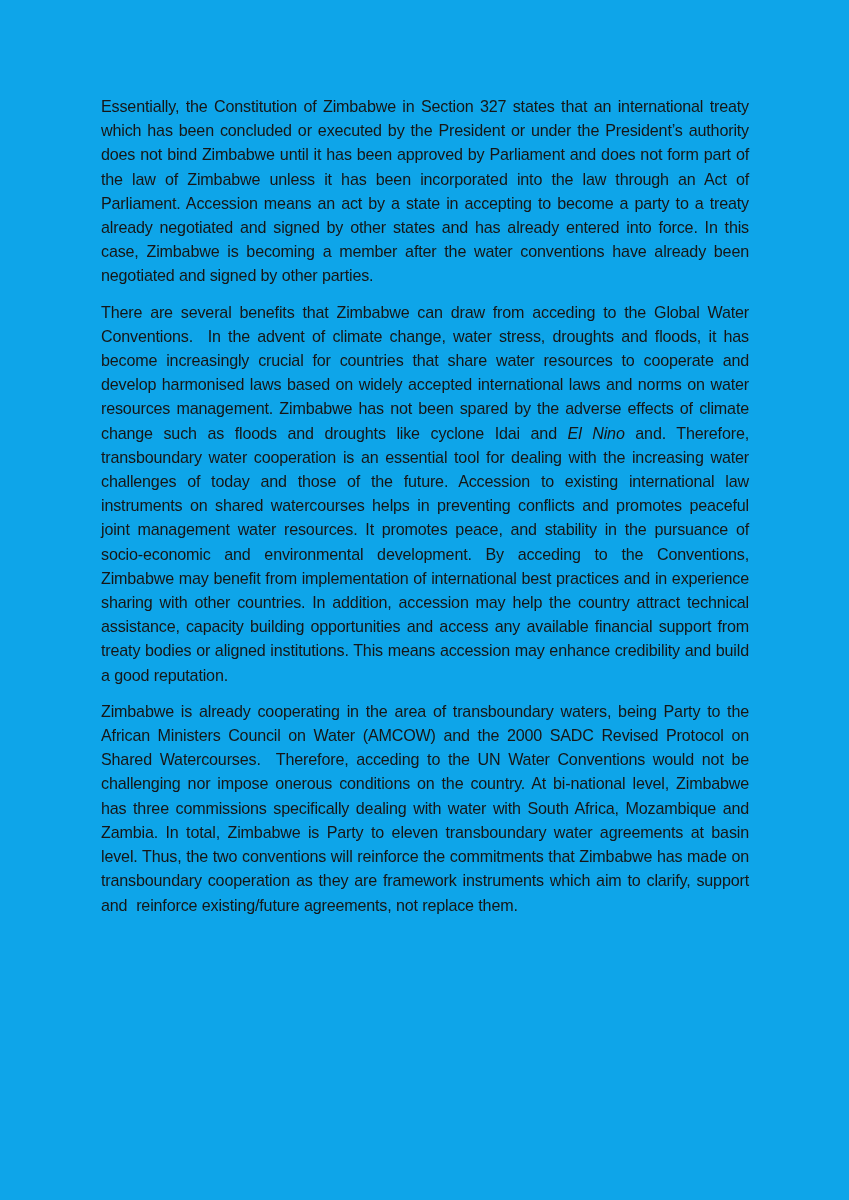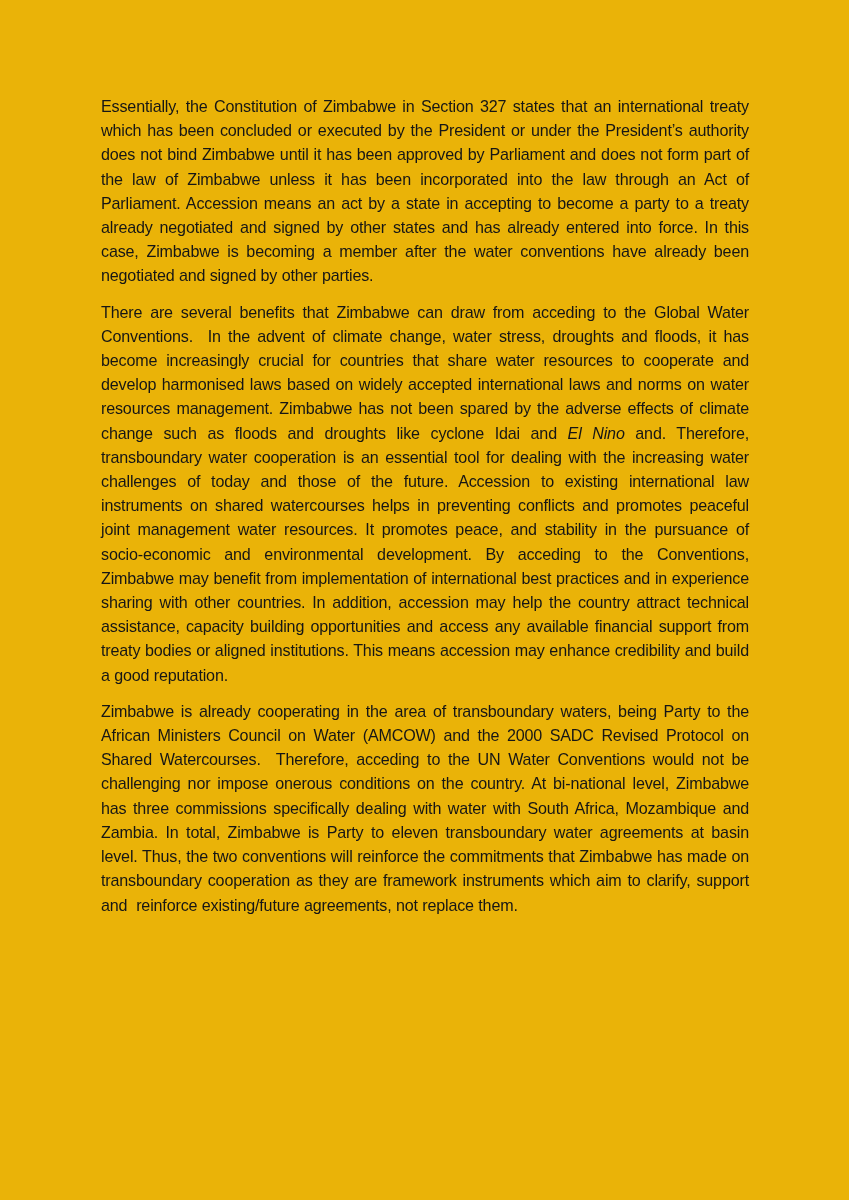--- a/index.html
+++ b/index.html
@@ -40,19 +40,19 @@
   }
   .para:last-child {
     margin-bottom: 4px;
   }
   .para em {
   }
 </style>
 </head>
 <body>
 
-<div class="page" style="width: 849px; height: 1200px; background: #eab308;">
+<div class="page" style="width: 849px; height: 1200px; background: #0ea5e9;">
   <div class="text-column">
     <p class="para" style="color: rgb(22, 22, 22);"><span>Essentially, the Constitution of Zimbabwe in Section 327 states that an international treaty which has been concluded or executed by the President or under the President’s authority does not bind Zimbabwe until it has been approved by Parliament and does not form part of the law of Zimbabwe unless it has been incorporated into the law through an Act of Parliament. Accession means an act by a state in accepting to become a party to a treaty already negotiated and signed by other states and has already entered into force. In this case, Zimbabwe is becoming a member after the water conventions have already been negotiated and signed by other parties.</span></p>
     <p class="para" style="color: rgb(22, 22, 22);"><span>There are several benefits that Zimbabwe can draw from acceding to the Global Water Conventions.  In the advent of climate change, water stress, droughts and floods, it has become increasingly crucial for countries that share water resources to cooperate and develop harmonised laws based on widely accepted international laws and norms on water resources management. Zimbabwe has not been spared by the adverse effects of climate change such as floods and droughts like cyclone Idai and </span><em>El Nino</em><span> and. Therefore, transboundary water cooperation is an essential tool for dealing with the increasing water challenges of today and those of the future. Accession to existing international law instruments on shared watercourses helps in preventing conflicts and promotes peaceful joint management water resources. It promotes peace, and stability in the pursuance of socio-economic and environmental development. By acceding to the Conventions, Zimbabwe may benefit from implementation of international best practices and in experience sharing with other countries. In addition, accession may help the country attract technical assistance, capacity building opportunities and access any available financial support from treaty bodies or aligned institutions. This means accession may enhance credibility and build a good reputation.</span></p>
     <p class="para" style="color: rgb(22, 22, 22);"><span>Zimbabwe is already cooperating in the area of transboundary waters, being Party to the African Ministers Council on Water (AMCOW) and the 2000 SADC Revised Protocol on Shared Watercourses.  Therefore, acceding to the UN Water Conventions would not be challenging nor impose onerous conditions on the country. At bi-national level, Zimbabwe has three commissions specifically dealing with water with South Africa, Mozambique and Zambia. In total, Zimbabwe is Party to eleven transboundary water agreements at basin level. Thus, the two conventions will reinforce the commitments that Zimbabwe has made on transboundary cooperation as they are framework instruments which aim to clarify, support and  reinforce existing/future agreements, not replace them.</span></p>
   </div>
 </div>
 
 </body></html>

